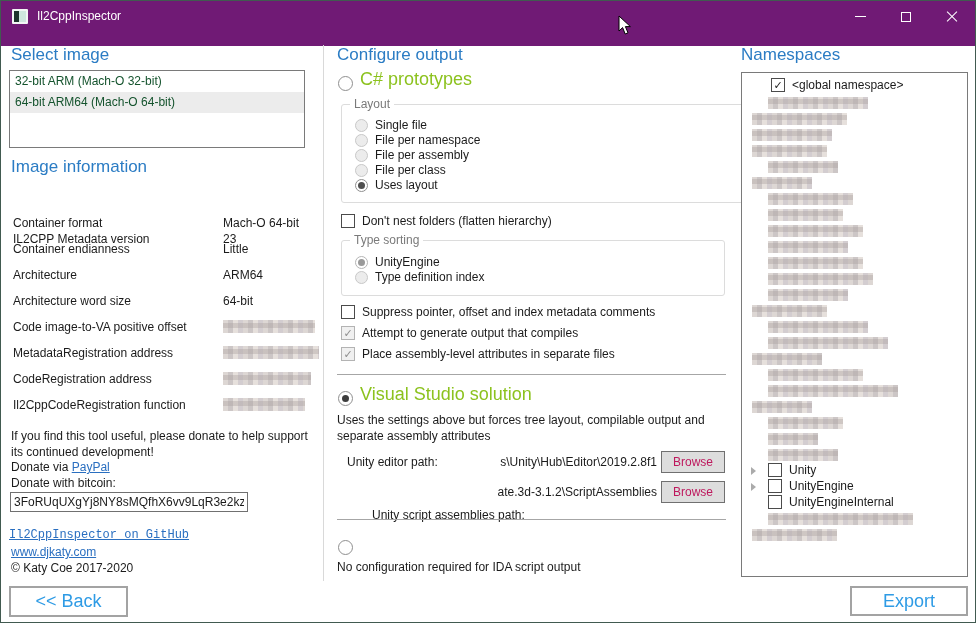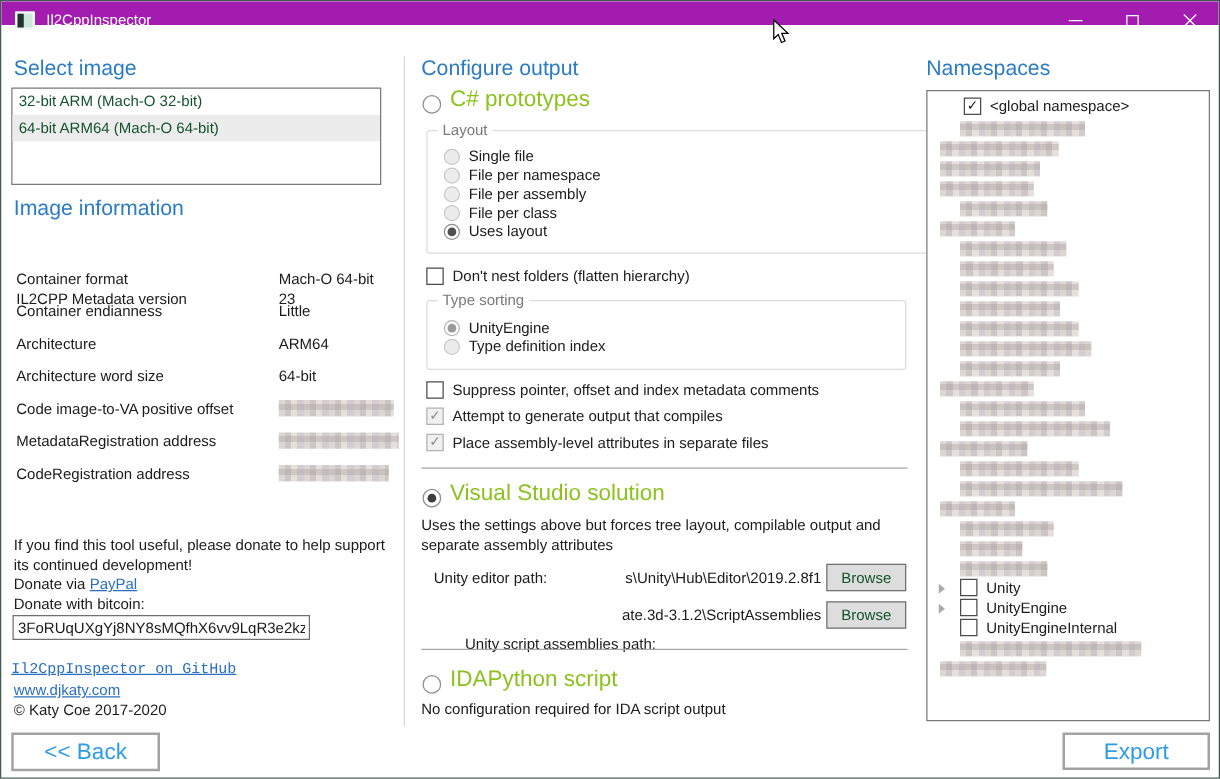--- a/index.html
+++ b/index.html
@@ -1,20 +1,20 @@
 <!DOCTYPE html>
 <html><head>
 <meta charset="utf-8">
 <style>
   html,body{margin:0;padding:0;background:#888;}
   *{box-sizing:border-box;font-family:"Liberation Sans","DejaVu Sans",sans-serif;}
   .window{position:relative;width:976px;height:623px;background:#fff;border:1px solid #415a50;overflow:hidden;}
 
   
-  .titlebar{position:absolute;left:0;top:0;width:100%;height:19px;background:#a21caf;display:flex;align-items:center;}
+  .titlebar{position:absolute;left:0;top:0;width:100%;height:45px;background:#701a75;display:flex;align-items:center;}
   .app-icon{position:absolute;left:11px;top:8px;width:16px;height:15px;border:2px solid #f2f6f5;background:#cfe6de;border-radius:1px;}
   .app-icon::before{content:"";position:absolute;left:0;top:0;width:5px;height:11px;background:#1d332c;}
   .title-text{position:absolute;left:36px;top:8px;font-size:12px;color:#ffffff;}
   .tb-btn{position:absolute;top:0;width:46px;height:31px;display:flex;align-items:center;justify-content:center;}
   .glyph-min{width:11px;height:1px;background:#fff;}
   .glyph-max{width:10px;height:10px;border:1px solid #fff;}
   .glyph-close{position:relative;width:12px;height:12px;}
   .glyph-close::before,.glyph-close::after{content:"";position:absolute;left:-1px;top:5px;width:14px;height:1px;background:#fff;}
   .glyph-close::before{transform:rotate(45deg);}
   .glyph-close::after{transform:rotate(-45deg);}
@@ -51,21 +51,21 @@
   .img-item{height:21px;line-height:21px;padding-left:5px;font-size:12px;color:#14532d;}
   .img-item.selected{background:#ececec;}
 
   .info-row{position:absolute;left:12px;width:295px;height:16px;}
   .info-label{position:absolute;left:0;top:0;font-size:12px;color:#1b1b1b;white-space:nowrap;}
   .info-value{position:absolute;left:210px;top:0;font-size:12px;color:#1b1b1b;white-space:nowrap;}
 
   .bitcoin-input{position:absolute;left:9px;top:491px;width:238px;height:20px;border:1px solid #707070;font-size:12px;padding:0 3px;color:#1b1b1b;background:#fff;}
 
   .big-btn{position:absolute;background:#fff;border:2px solid #a3a3a3;color:#2e9be5;font-size:18px;display:flex;align-items:center;justify-content:center;}
-  .browse-btn{position:absolute;width:64px;height:22px;background:#ddd;border:1px solid #707070;font-size:12px;color:#14532d;text-align:center;line-height:20px;}
+  .browse-btn{position:absolute;width:64px;height:22px;background:#ddd;border:1px solid #707070;font-size:12px;color:#be185d;text-align:center;line-height:20px;}
 
   .ns-row-label{position:absolute;font-size:12px;color:#1b1b1b;white-space:nowrap;}
   .ns-redacted{position:absolute;height:12px;}
   .expander{position:absolute;width:0;height:0;border-left:5px solid #ababab;border-top:4px solid transparent;border-bottom:4px solid transparent;}
 
   .cursor{position:absolute;left:617px;top:14px;width:14px;height:21px;z-index:50;}
 </style>
 </head>
 <body>
 
@@ -125,20 +125,24 @@
     <span class="blur-block pix" style="left: 210px; top: 0px; width: 92px;"></span>
   </div>
   <div class="info-row" style="top:345px;">
     <span class="info-label">MetadataRegistration address</span>
     <span class="blur-block pix" style="left: 210px; top: 0px; width: 96px;"></span>
   </div>
   <div class="info-row" style="top:371px;">
     <span class="info-label">CodeRegistration address</span>
     <span class="blur-block pix" style="left: 210px; top: 0px; width: 88px;"></span>
   </div>
+  <div class="info-row" style="top:397px;">
+    <span class="info-label">Il2CppCodeRegistration function</span>
+    <span class="blur-block pix" style="left: 210px; top: 0px; width: 82px;"></span>
+  </div>
 
   <div class="txt" style="left:10px;top:427px;width:302px;line-height:16px;">If you find this tool useful, please donate to help support its continued development!</div>
   <div class="txt" style="left:10px;top:459px;"><span>Donate via </span><span class="link">PayPal</span></div>
   <div class="txt" style="left:10px;top:475px;">Donate with bitcoin:</div>
   <input class="bitcoin-input" value="3FoRUqUXgYj8NY8sMQfhX6vv9LqR3e2kzz" style="">
 
   <div class="txt link" style="left:8px;top:527px;font-family:Liberation Mono, monospace;">Il2CppInspector on GitHub</div>
   <div class="txt link" style="left:10px;top:544px;">www.djkaty.com</div>
   <div class="txt" style="left:10px;top:560px;">© Katy Coe 2017-2020</div>
 
@@ -191,21 +195,20 @@
   <div class="txt" style="left:440px;top:454px;width:216px;text-align:right;overflow:hidden;white-space:nowrap;">s\Unity\Hub\Editor\2019.2.8f1</div>
   <div class="browse-btn" style="left:660px;top:450px;">Browse</div>
 
   <span class="txt" style="left:346px;top:507px;margin-left:25px;">Unity script assemblies path:</span>
   <div class="txt" style="left:440px;top:484px;width:216px;text-align:right;overflow:hidden;white-space:nowrap;">ate.3d-3.1.2\ScriptAssemblies</div>
   <div class="browse-btn" style="left:660px;top:480px;">Browse</div>
 
   <div class="hsep" style="left:336px;top:518px;width:389px;"></div>
 
   <span class="radio big" style="left:337px;top:539px;"></span>
-  <div class="h-green" style="left:359px;top:532px;">IDAPython script</div>
   <div class="txt" style="left:336px;top:559px;">No configuration required for IDA script output</div>
 
   <div class="h-blue" style="left:740px;top:44px;">Namespaces</div>
 
   <div class="listbox" style="left:740px;top:71px;width:227px;height:505px;">
     <span class="cb checked" style="left:29px;top:5px;"></span>
     <span class="ns-row-label" style="left:50px;top:5px;">&lt;global namespace&gt;</span>
 
     <span class="expander" style="left:9px;top:394px;"></span>
     <span class="cb" style="left:26px;top:390px;"></span>

